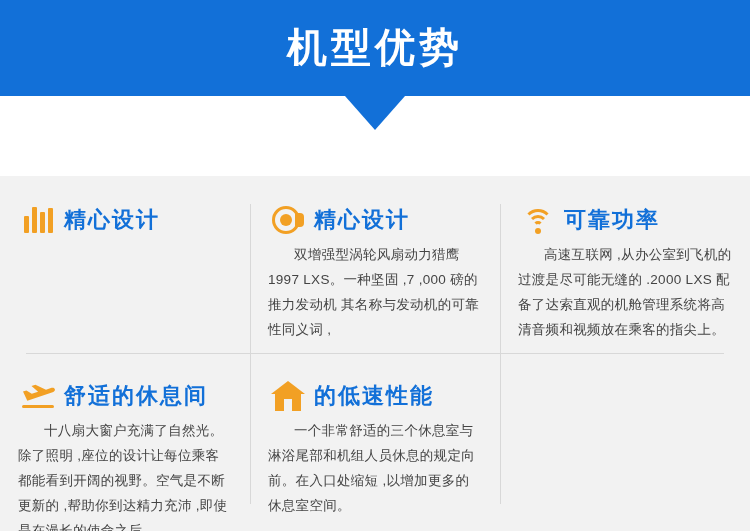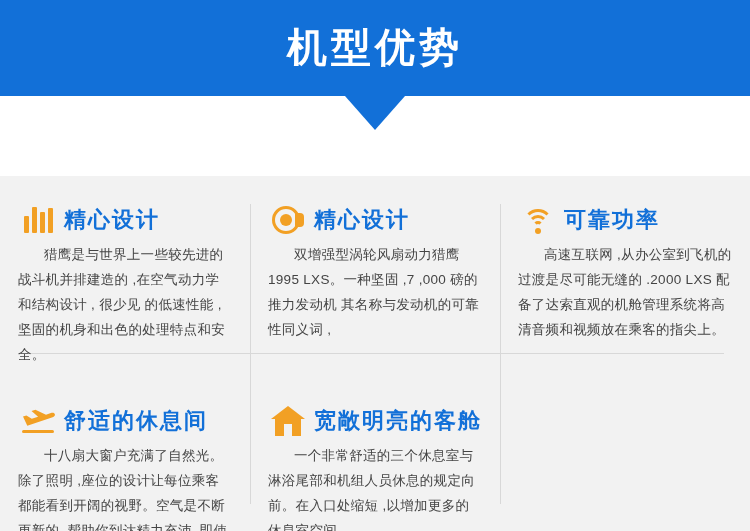--- a/index.html
+++ b/index.html
@@ -195,36 +195,35 @@
           <div class="icon-box">
             <div class="bars">
                 <i></i>
                 <i></i>
                 <i></i>
                 <i></i>
               </div>
           </div>
           <div class="card-title">精心设计</div>
         </div>
-        <div class="card-text">猎鹰是与世界上一些较先进的战斗机并排建造的 ,在空气动力学和结构设计 , 很少见 的低速性能 ,坚固的机身和出色的处理特点和安全。</div>
       </div>
 
 
       <div class="cell">
         <div class="card-head">
           <div class="icon-box">
             <div class="turbine">
               <div class="outer"></div>
               <div class="inner"></div>
               <div class="tail"></div>
             </div>
           </div>
           <div class="card-title">精心设计</div>
         </div>
-        <div class="card-text">双增强型涡轮风扇动力猎鹰 1995 LXS。一种坚固 ,7 ,000 磅的推力发动机 其名称与发动机的可靠性同义词 ,</div>
+        <div class="card-text">双增强型涡轮风扇动力猎鹰 1997 LXS。一种坚固 ,7 ,000 磅的推力发动机 其名称与发动机的可靠性同义词 ,</div>
       </div>
 
       <div class="cell">
         <div class="card-head">
           <div class="icon-box">
             <div class="wifi">
               <span class="a"></span>
                 <span class="b"></span>
                 <span class="c"></span>
                 <em></em>
@@ -250,20 +249,20 @@
 
       <div class="cell">
         <div class="card-head">
           <div class="icon-box">
             <div class="house">
               <div class="roof"></div>
               <div class="body"></div>
               <div class="door"></div>
             </div>
           </div>
-          <div class="card-title">宽敞明亮的客舱</div>
+          <div class="card-title">的低速性能</div>
         </div>
         <div class="card-text">一个非常舒适的三个休息室与淋浴尾部和机组人员休息的规定向前。在入口处缩短 ,以增加更多的休息室空间。</div>
       </div>
 
     </div>
   </div>
 </div>
 
 </body></html>

